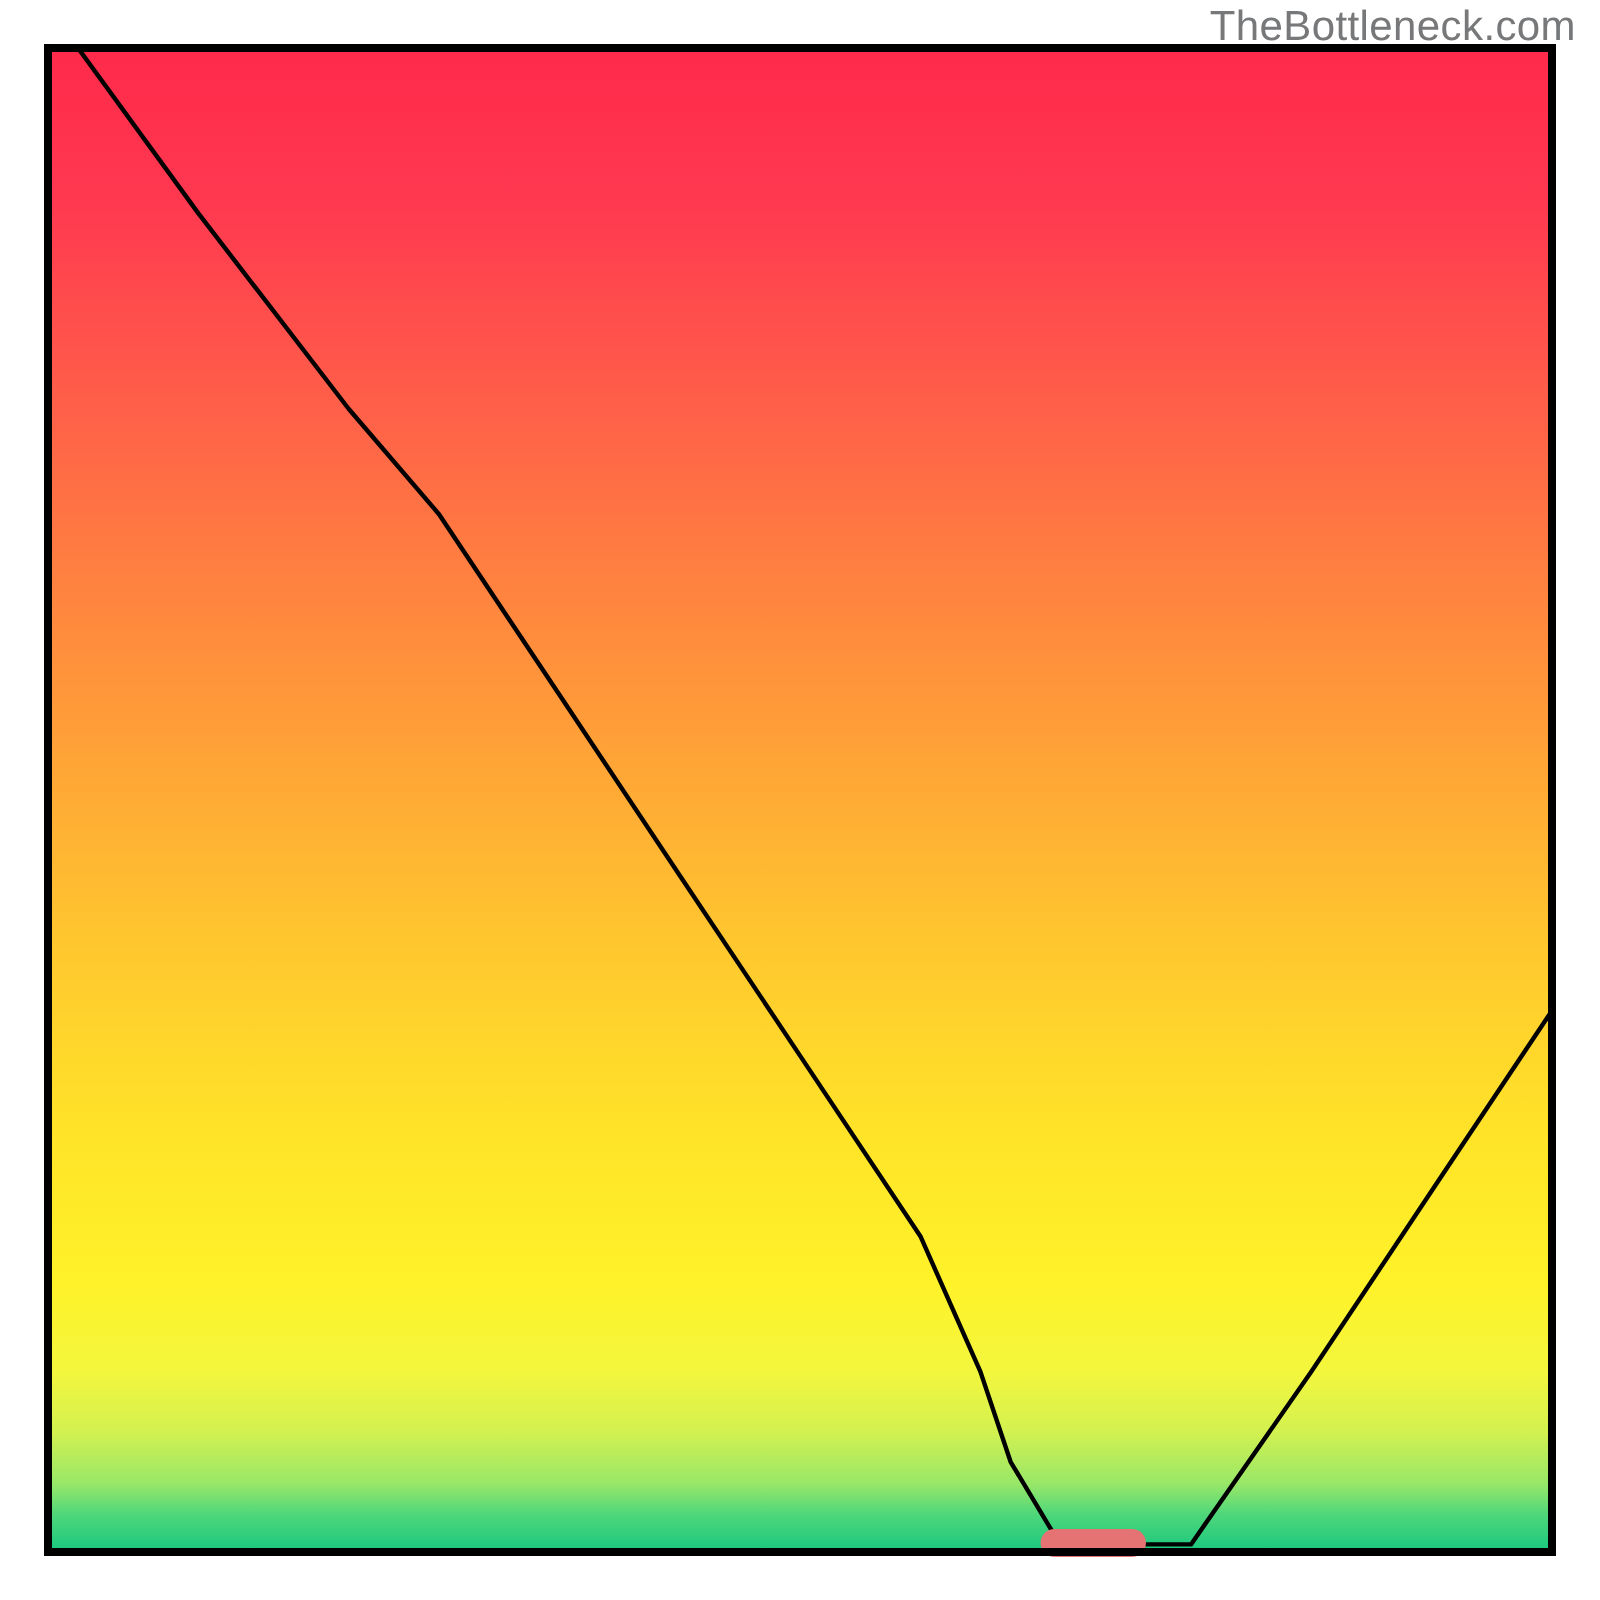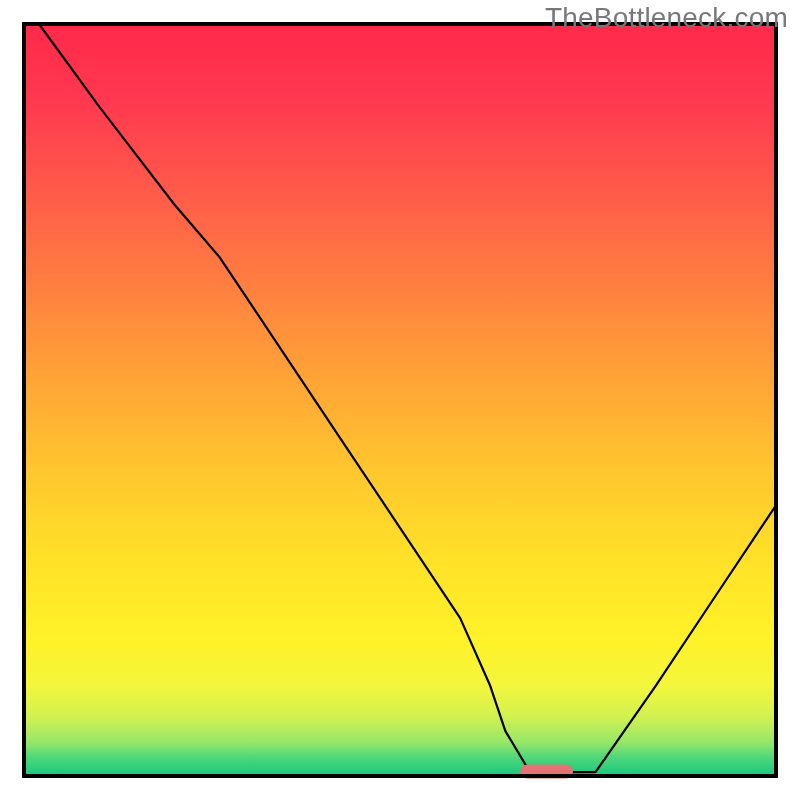--- a/index.html
+++ b/index.html
@@ -8,21 +8,21 @@
     width: 800px;
     height: 800px;
     background: #ffffff;
     overflow: hidden;
     font-family: Arial, Helvetica, sans-serif;
   }
   .watermark {
     position: absolute;
     top: 2px;
     right: 12px;
-    font-size: 28px;
+    font-size: 21px;
     font-weight: 500;
     color: #77787a;
     letter-spacing: 0.2px;
     z-index: 3;
   }
   .chart-wrap {
     position: absolute;
     top: 0;
     left: 0;
     width: 800px;

